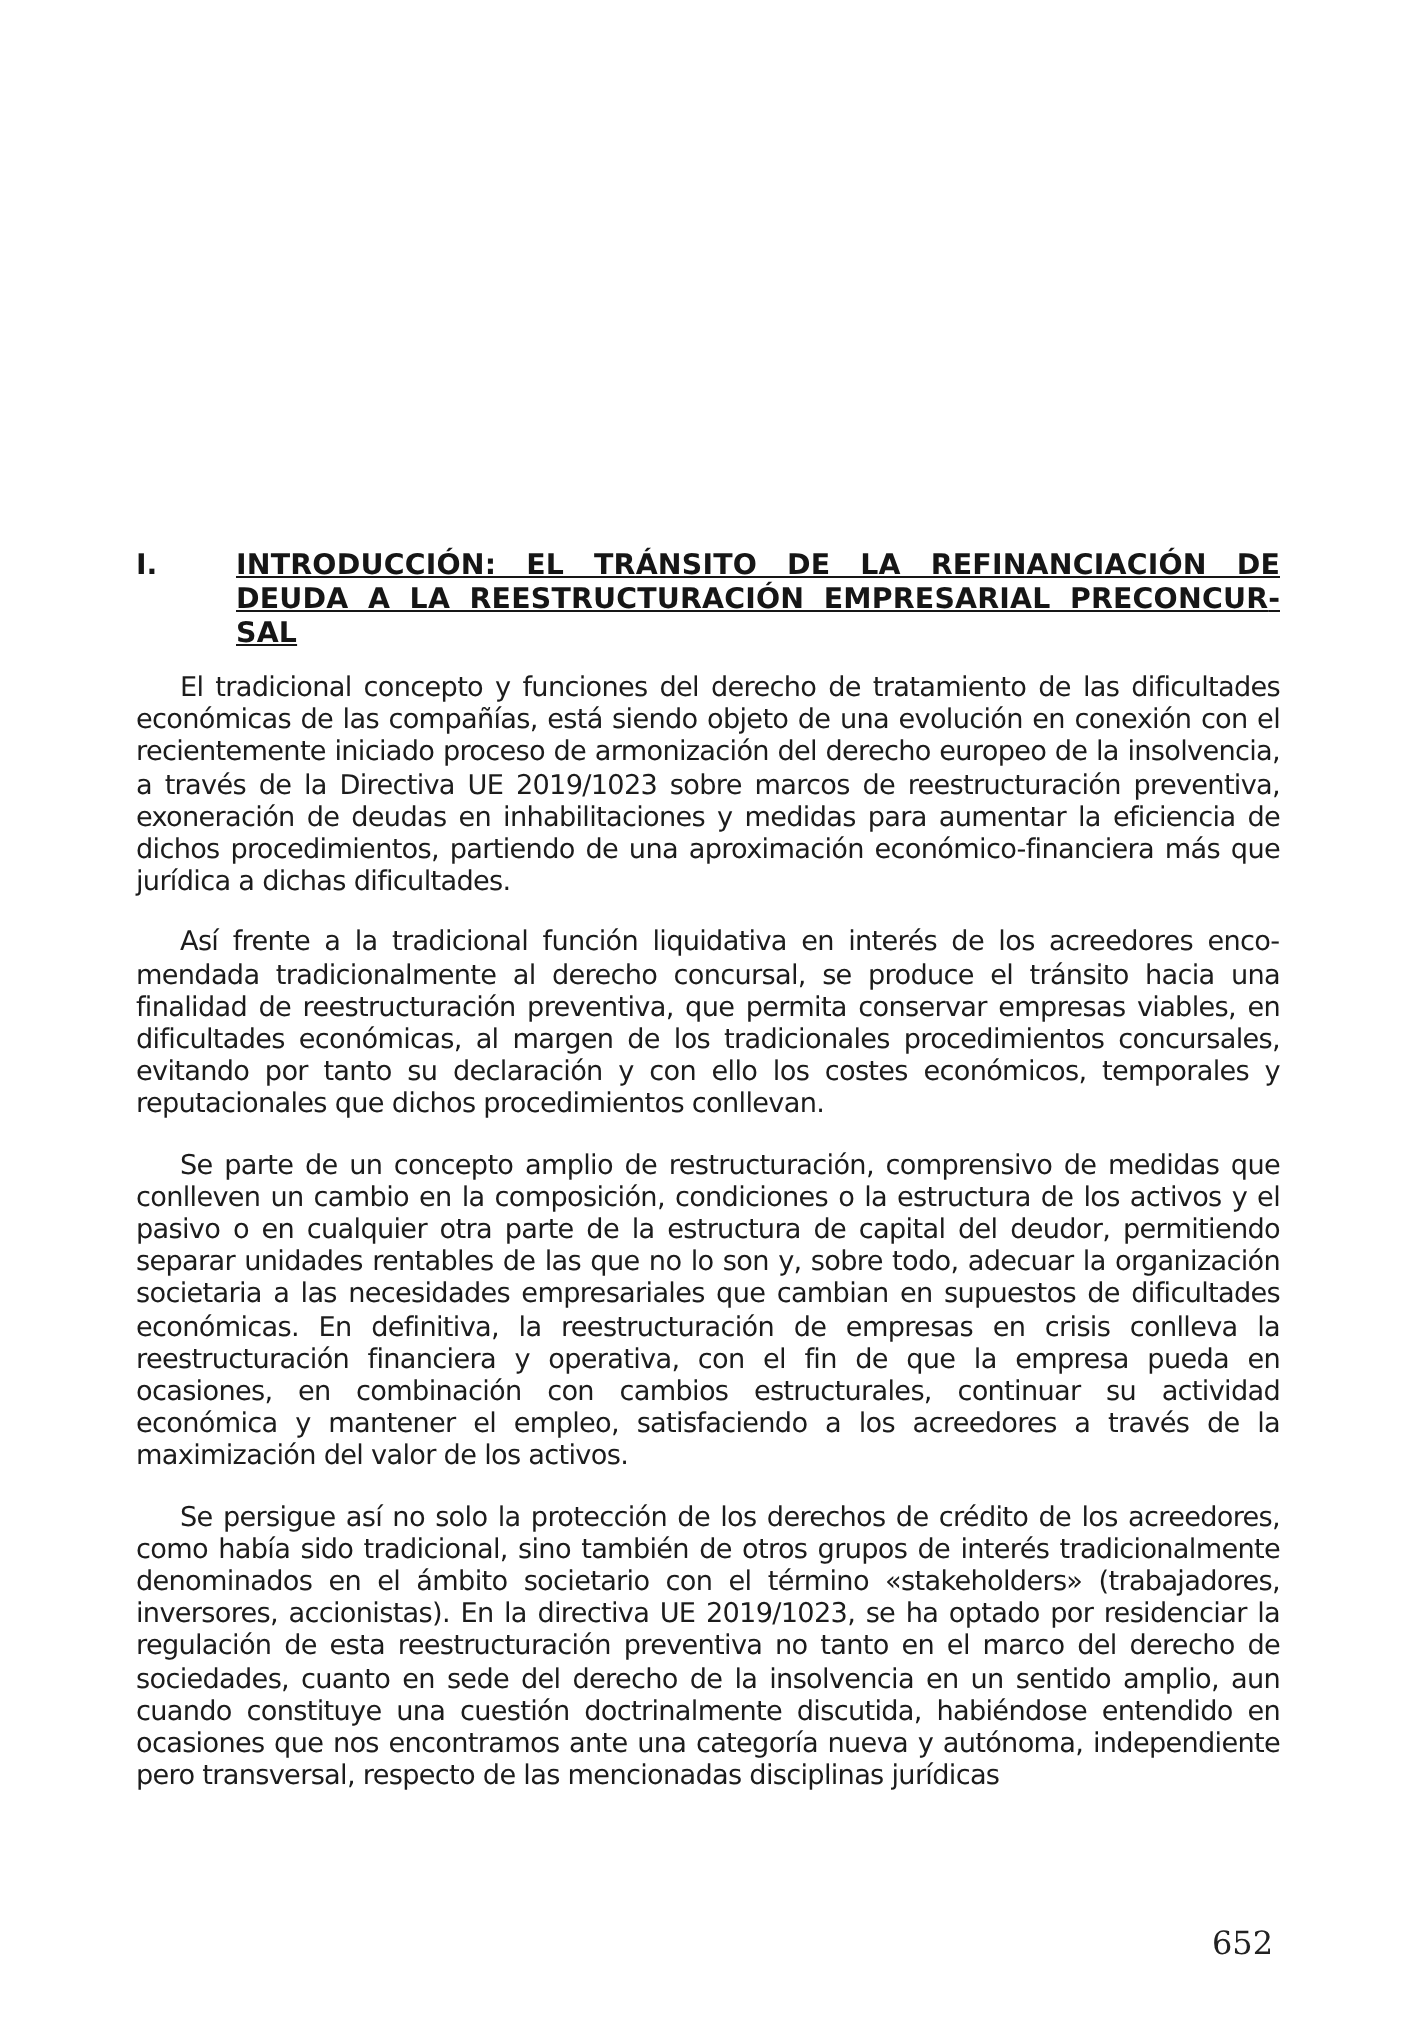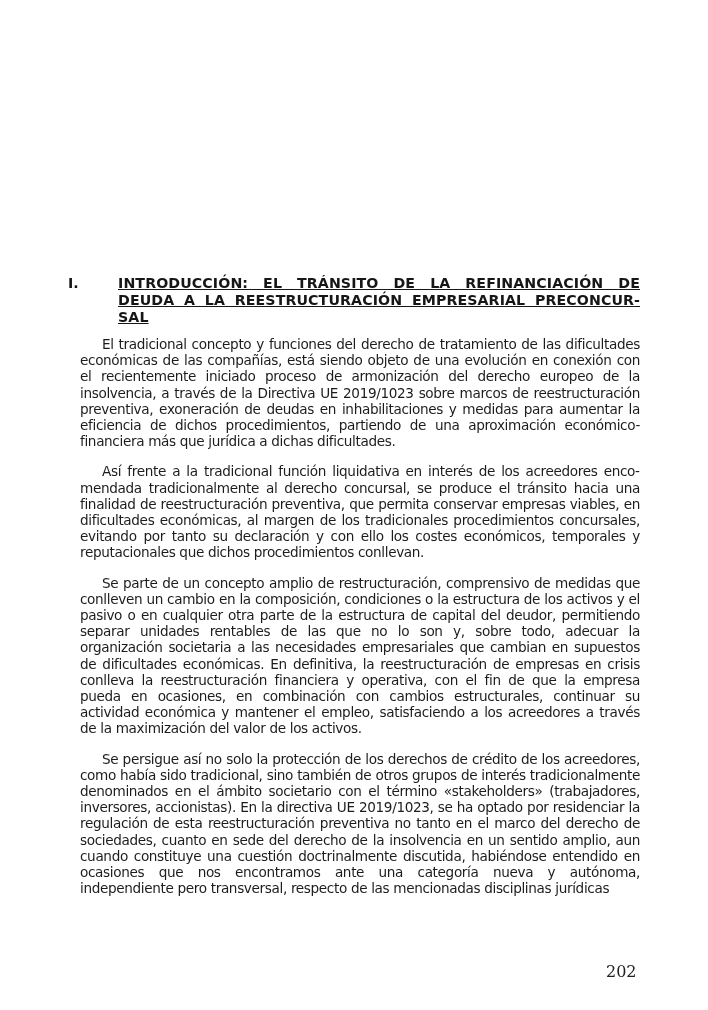--- a/index.html
+++ b/index.html
@@ -18,21 +18,21 @@
       margin-left: 50px; text-align: justify; text-align-last: left;
       letter-spacing: 0.1px;
       text-decoration: underline;
     }
     .body-text {
       position: absolute; left: 68px; top: 336px; width: 572px;
       font-family: "DejaVu Sans", sans-serif; font-size: 13.6px;
       line-height: 16.2px; color: #1c1c1c;
       letter-spacing: -0.35px;
     }
-    .para { text-align: justify; text-indent: 22px; margin: 0 0 14px 12px; hyphens: manual; }
+    .para { text-align: justify; text-indent: 22px; margin: 0 0 14px 0; hyphens: manual; }
     .page-number {
       position: absolute; left: 606px; top: 962px;
       font-family: "DejaVu Serif", serif; font-size: 16px; color: #222;
     }
   </style>
 </head>
 <body>
 
 <div class="page">
   <div class="heading">
@@ -40,14 +40,14 @@
     <div class="title">INTRODUCCIÓN: EL TRÁNSITO DE LA REFINANCIACIÓN DE DEUDA A LA REESTRUCTURACIÓN EMPRESARIAL PRECONCUR­SAL</div>
   </div>
 
   <div class="body-text">
     <p class="para">El tradicional concepto y funciones del derecho de tratamiento de las difi­cultades económicas de las compañías, está siendo objeto de una evolución en conexión con el recientemente iniciado proceso de armonización del derecho europeo de la insolvencia, a través de la Directiva UE 2019/1023 sobre marcos de reestructuración preventiva, exoneración de deudas en inhabilitaciones y medidas para aumentar la eficiencia de dichos procedimientos, partiendo de una aproximación económico-financiera más que jurídica a dichas dificultades.</p>
     <p class="para">Así frente a la tradicional función liquidativa en interés de los acreedores enco­mendada tradicionalmente al derecho concursal, se produce el tránsito hacia una finalidad de reestructuración preventiva, que permita conservar empresas viables, en dificultades económicas, al margen de los tradicionales procedimientos concursales, evitando por tanto su declaración y con ello los costes económicos, temporales y reputacionales que dichos procedimientos conllevan.</p>
     <p class="para">Se parte de un concepto amplio de restructuración, comprensivo de medidas que conlleven un cambio en la composición, condiciones o la estructura de los activos y el pasivo o en cualquier otra parte de la estructura de capital del deudor, permitiendo separar unidades rentables de las que no lo son y, sobre todo, ade­cuar la organización societaria a las necesidades empresariales que cambian en supuestos de dificultades económicas. En definitiva, la reestructuración de empresas en crisis conlleva la reestructuración financiera y operativa, con el fin de que la empresa pueda en ocasiones, en combinación con cambios estructu­rales, continuar su actividad económica y mantener el empleo, satisfaciendo a los acreedores a través de la maximización del valor de los activos.</p>
     <p class="para">Se persigue así no solo la protección de los derechos de crédito de los acree­dores, como había sido tradicional, sino también de otros grupos de interés tra­dicionalmente denominados en el ámbito societario con el término «stakehol­ders» (trabajadores, inversores, accionistas). En la directiva UE 2019/1023, se ha optado por residenciar la regulación de esta reestructuración preventiva no tanto en el marco del derecho de sociedades, cuanto en sede del derecho de la insol­vencia en un sentido amplio, aun cuando constituye una cuestión doctrinal­mente discutida, habiéndose entendido en ocasiones que nos encontramos ante una categoría nueva y autónoma, independiente pero transversal, respecto de las mencionadas disciplinas jurídicas</p>
   </div>
 
-  <div class="page-number">202</div>
+  <div class="page-number">652</div>
 </div>
 
 </body></html>

